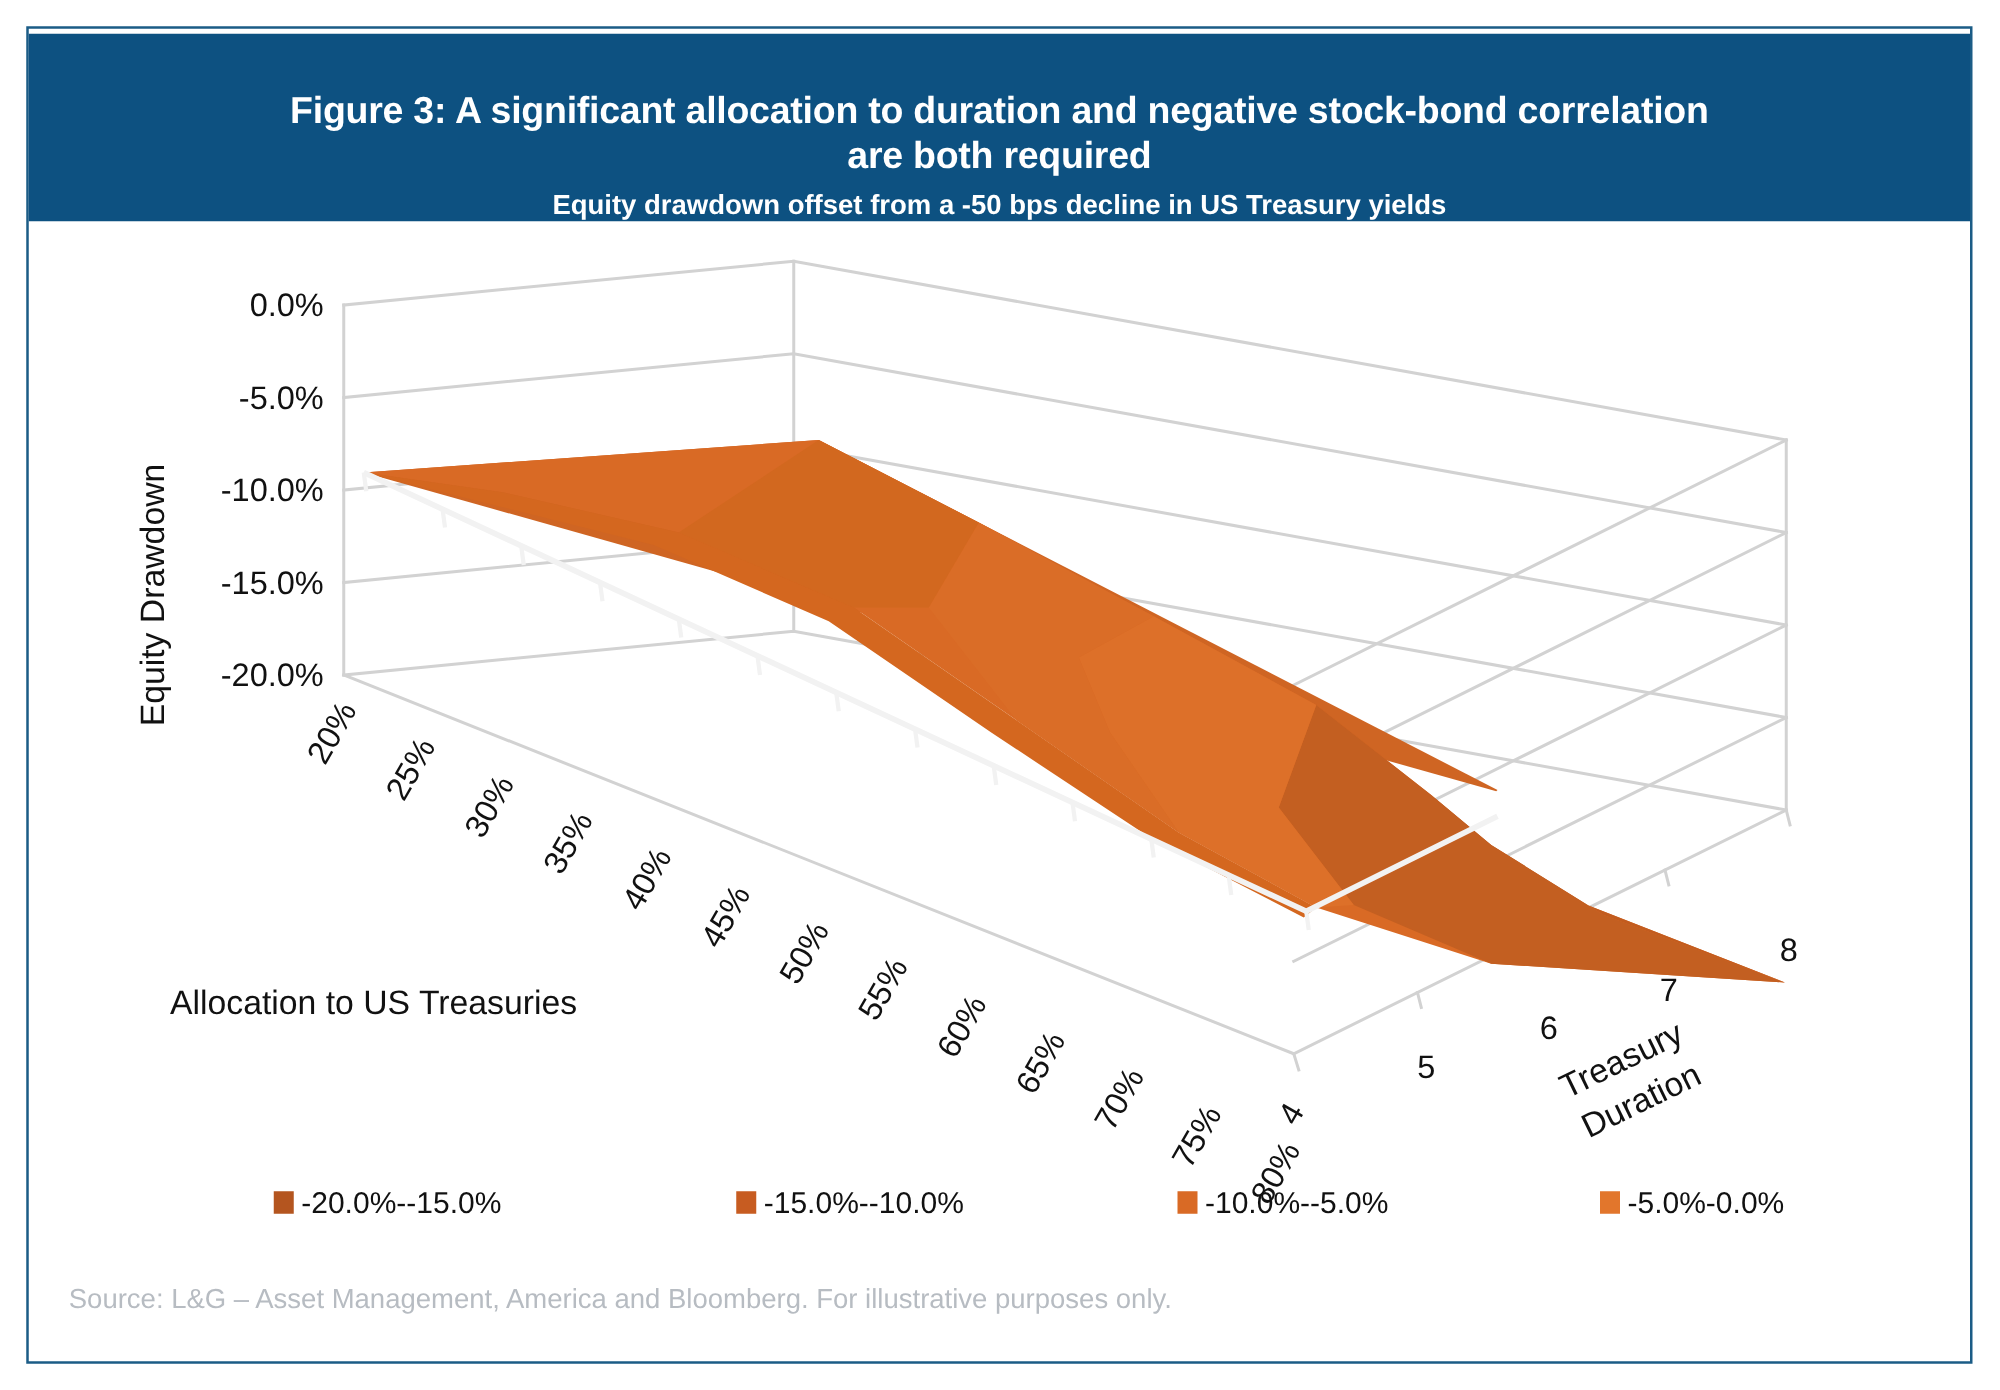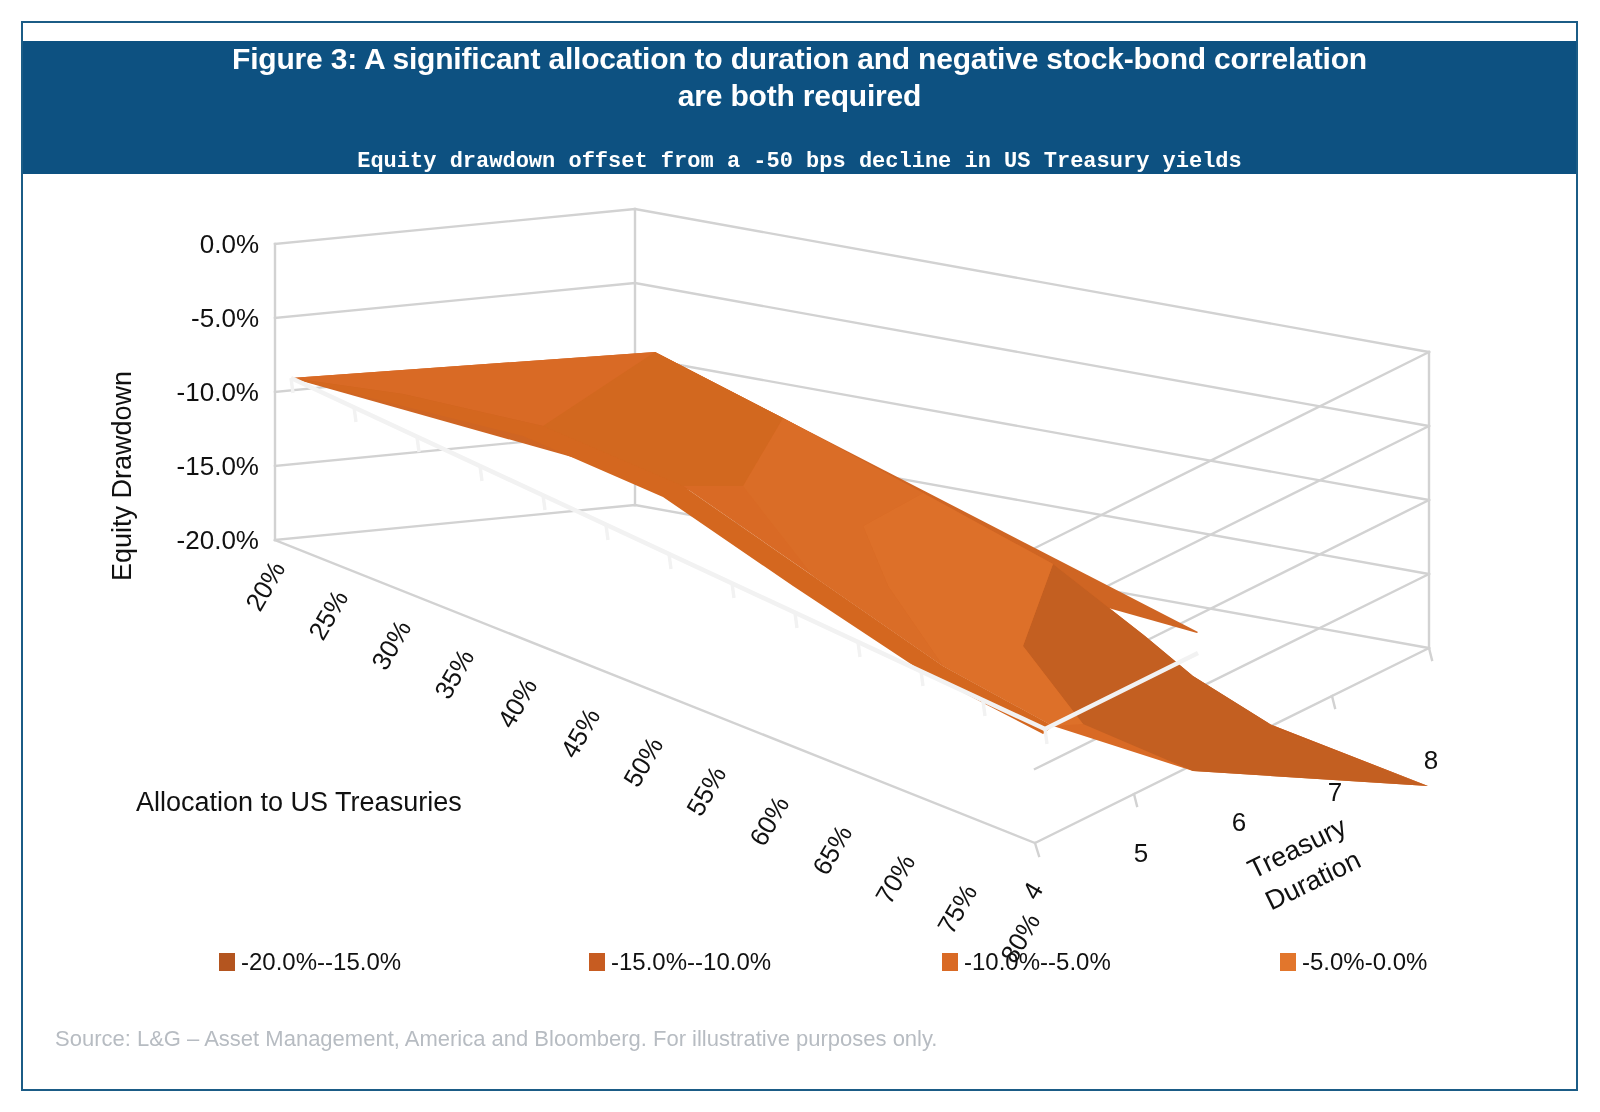--- a/index.html
+++ b/index.html
@@ -11,44 +11,43 @@
   }
   #figure {
     position:absolute;
     left:21px; top:21px;
     width:1557px; height:1070px;
     border:2px solid #1b5c86;
     background:#ffffff;
   }
   #header {
     position:absolute;
-    left:0; top:18px;
-    width:100%; height:133px;
+    left:0; top:4px;
+    width:100%; height:150px;
     background:#0d5181;
     display:flex;
     flex-direction:column;
     align-items:center;
-    justify-content:space-between;
+    justify-content:flex-end;
   }
   #title {
     color:#ffffff;
     font-size:30px;
     font-weight:bold;
     text-align:center;
     line-height:1.22;
     letter-spacing:-0.2px;
     max-width:1180px;
   }
   #subtitle {
     color:#ffffff;
     font-size:22px;
     font-weight:bold;
     text-align:center;
     margin-top:7px;
-    font-family:Liberation Mono, monospace;
   }
   #plot-area {
     position:absolute;
     left:0; top:133px;
     width:100%; height:937px;text-align:right;
   }
   svg.chart { display:block; }
   .tick-label {
     font-family:"Liberation Sans", sans-serif;
     font-size:26px;

